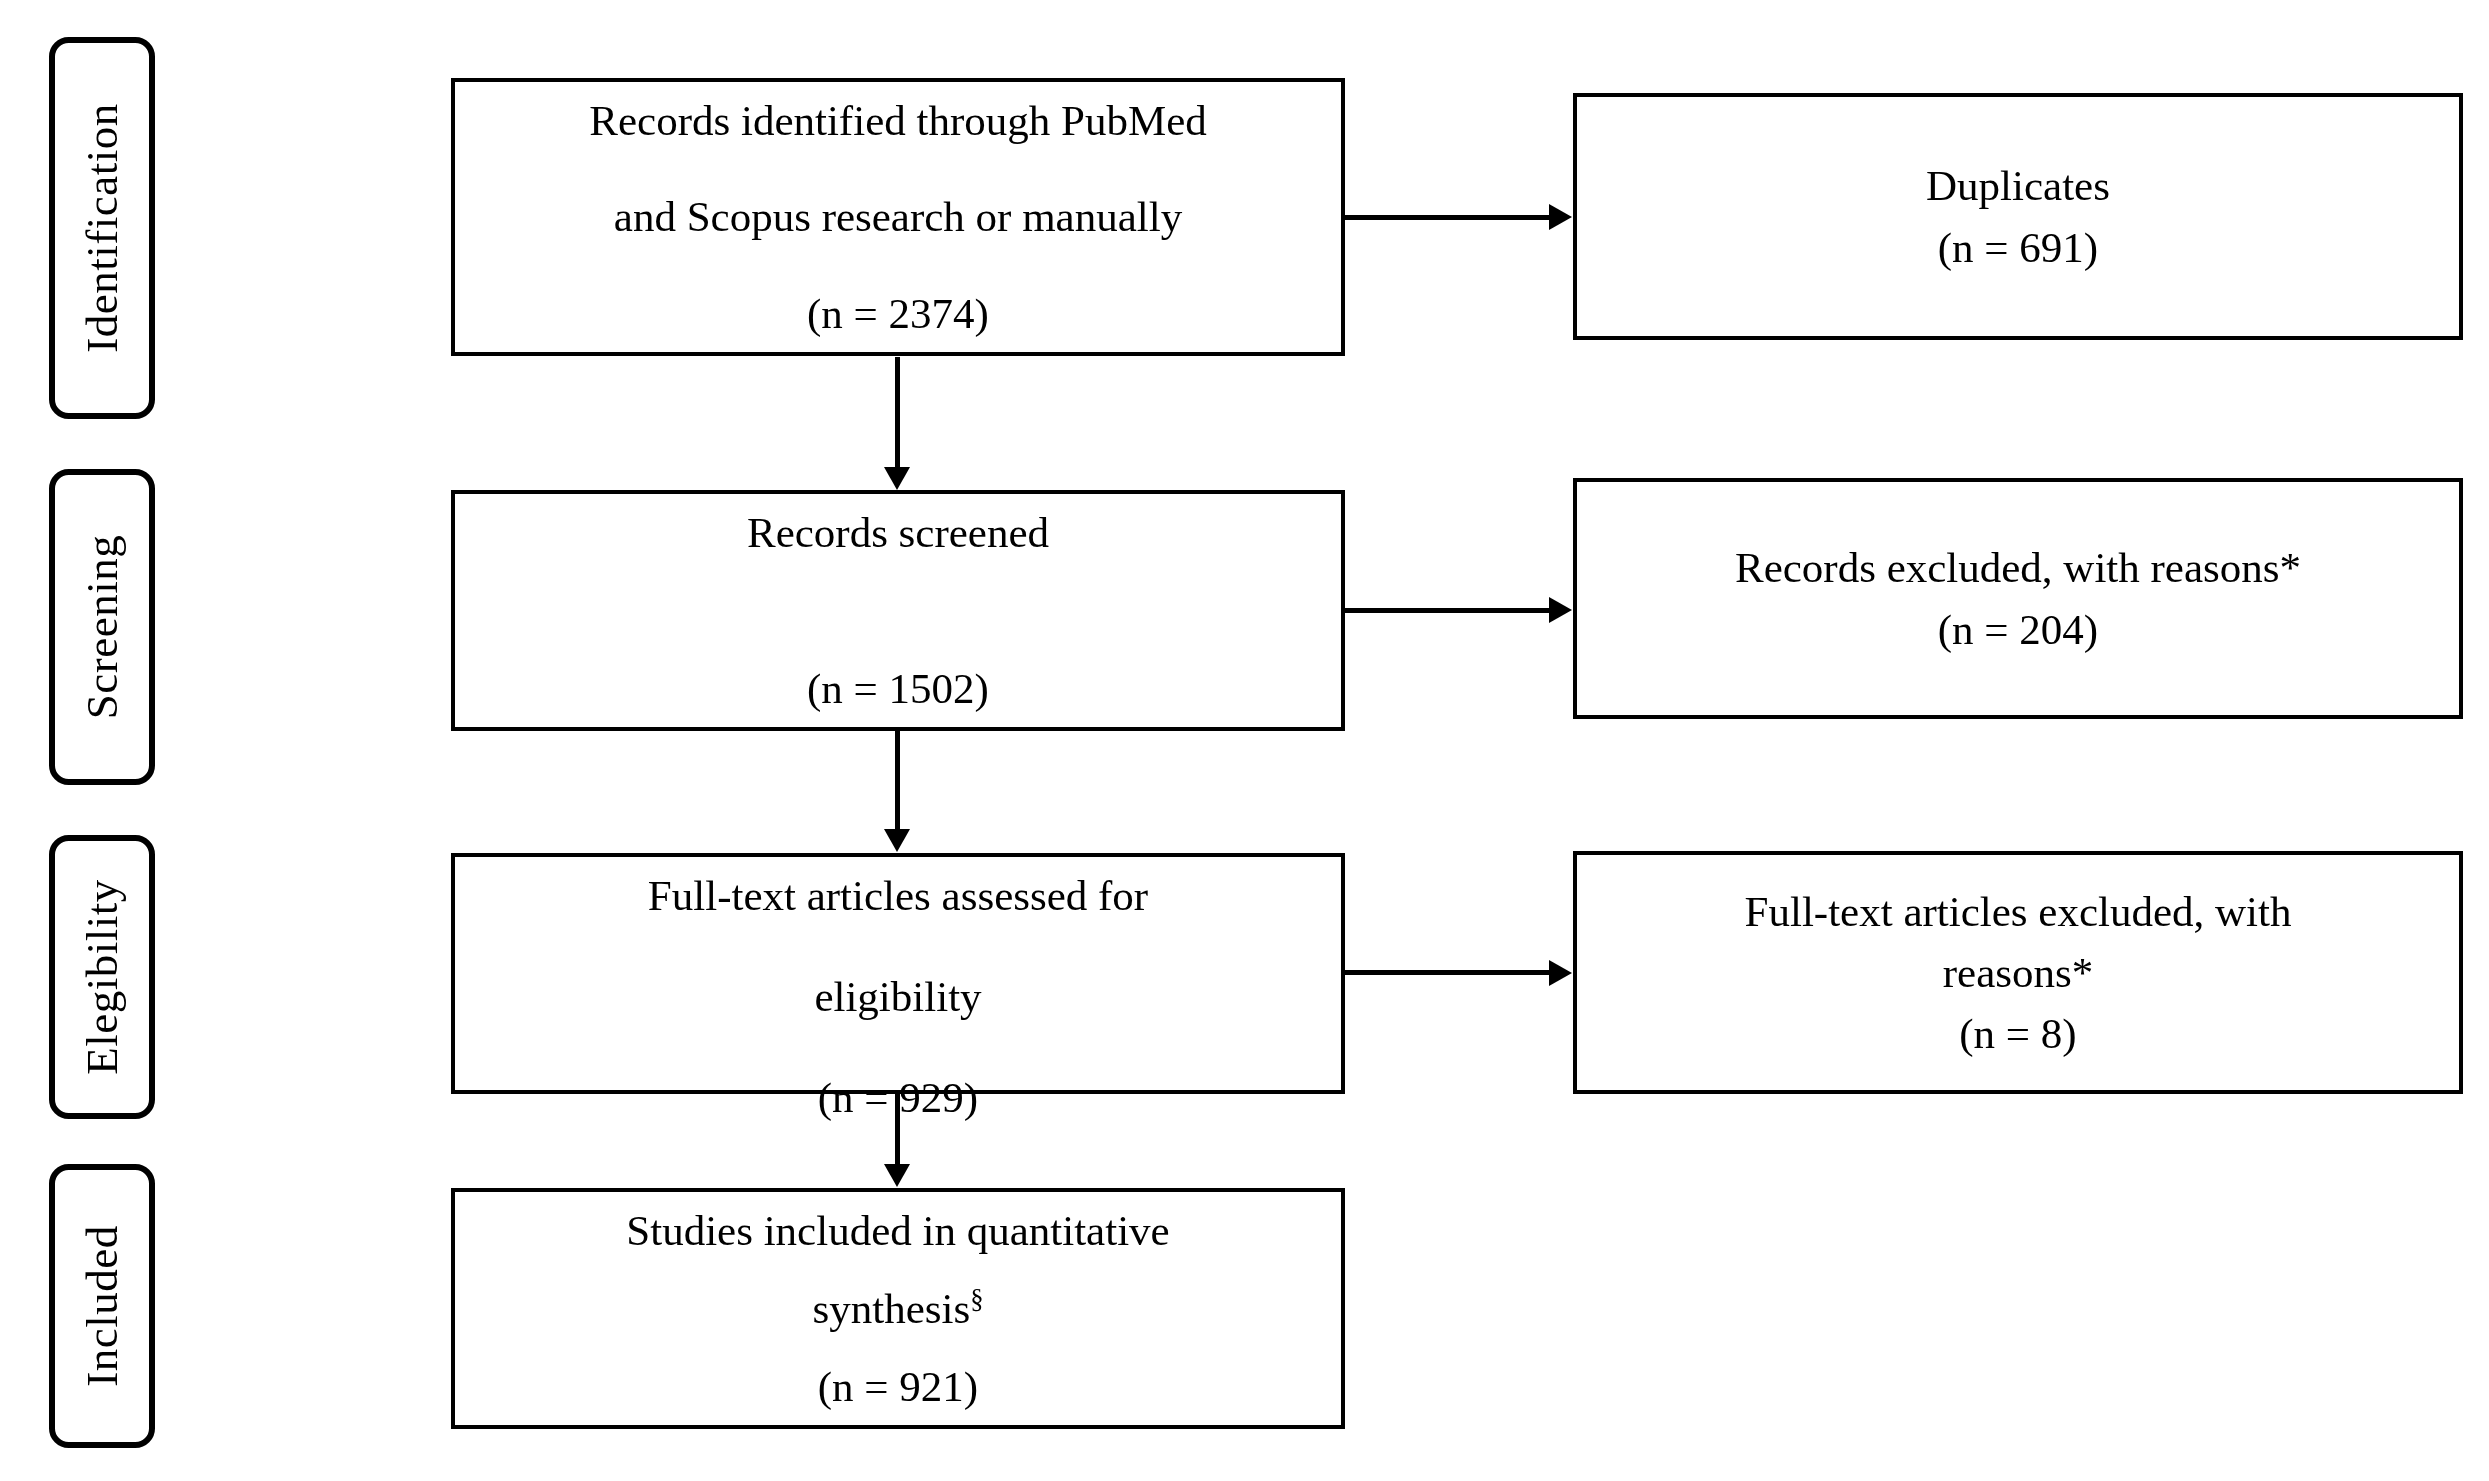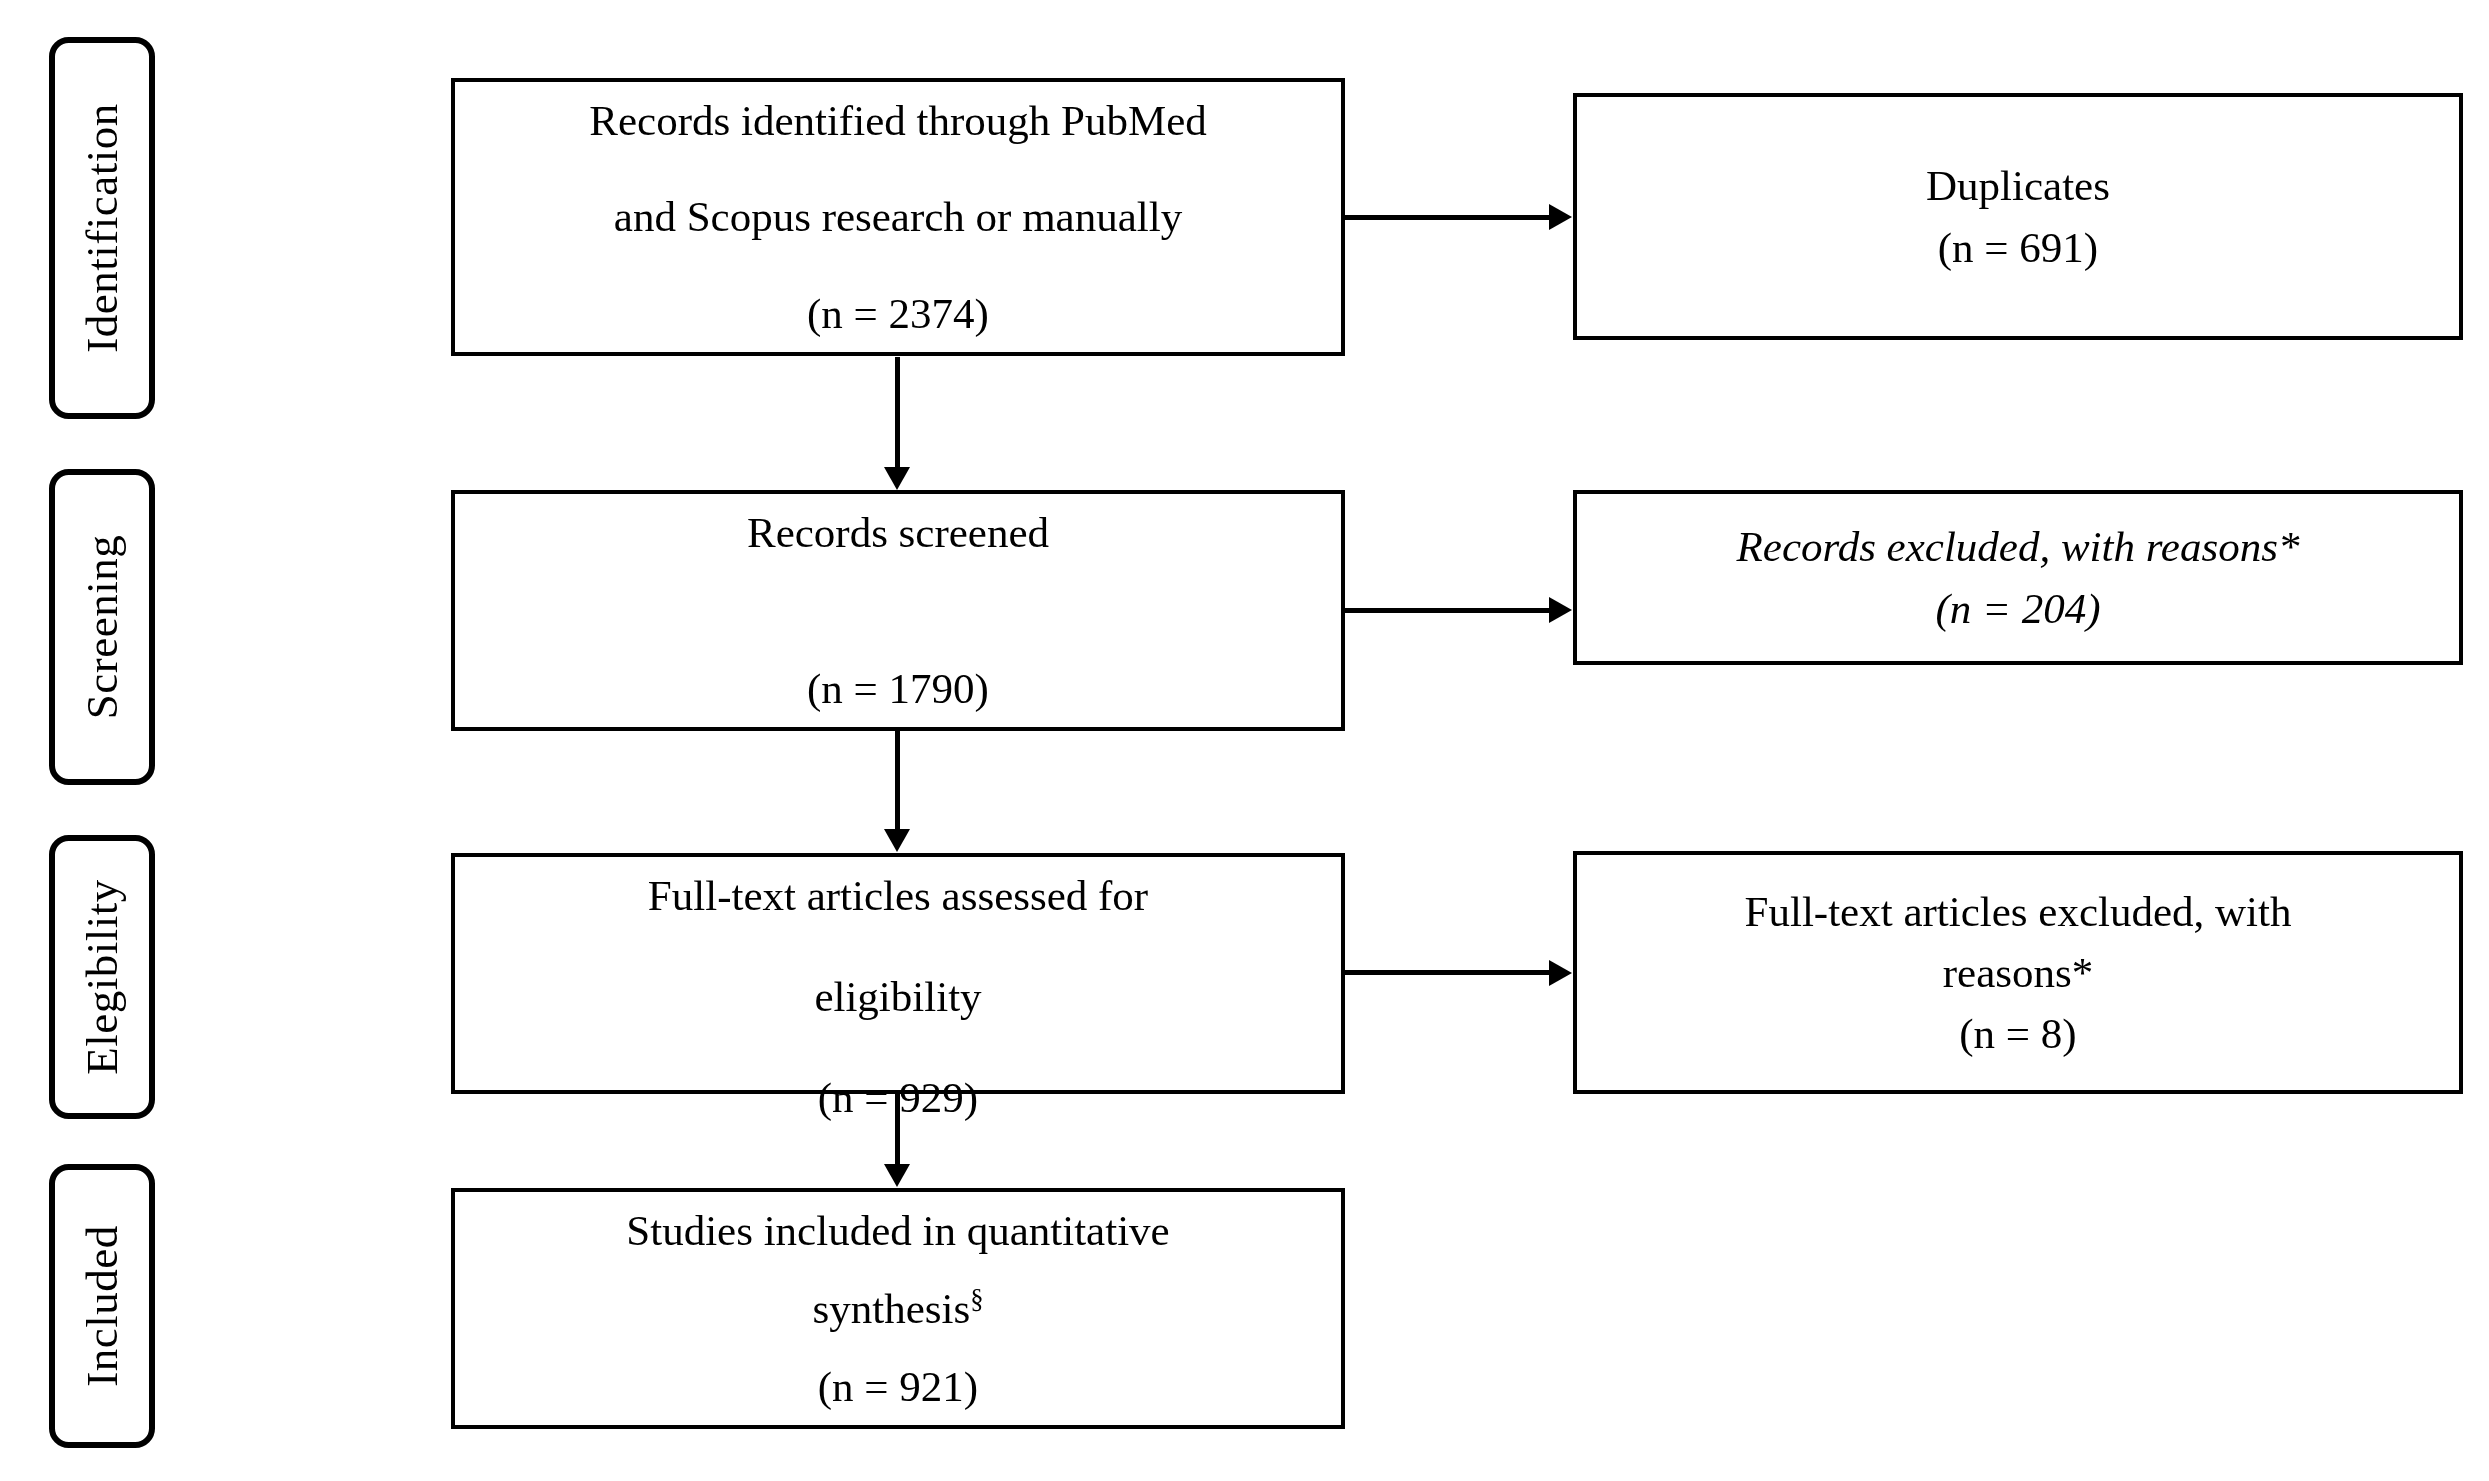--- a/index.html
+++ b/index.html
@@ -51,21 +51,21 @@
     line-height: 1.42;
     padding: 7.8px 19.6px;
   }
   .main-col  { left: 451px;  width: 894px; justify-content: space-between; }
   .side-col  { left: 1573px; width: 890px; text-align: right; }
   .main-1 { top: 78px;   height: 278px; }
   .main-2 { top: 490px;  height: 241px; }
   .main-3 { top: 853px;  height: 241px; gap: 40px; }
   .main-4 { top: 1188px; height: 241px; }
   .side-1 { top: 93px;   height: 247px; }
-  .side-2 { top: 490px;  height: 175px; font-style: italic; }
+  .side-2 { top: 478px;  height: 241px; }
   .side-3 { top: 851px;  height: 243px; }
 
   sup { font-size: 0.62em; vertical-align: super; line-height: 0; }
 
   
   .shaft-v { position: absolute; width: 4.9px; background: #000000; }
   .shaft-h { position: absolute; height: 4.9px; background: #000000; }
   .head-down {
     position: absolute; width: 0; height: 0;
     border-left: 13.7px solid transparent;
@@ -98,21 +98,21 @@
   </div>
 
   <div class="fbox main-col main-1">
     <div>Records identified through PubMed</div>
     <div>and Scopus research or manually</div>
     <div>(n = 2374)</div>
   </div>
 
   <div class="fbox main-col main-2">
     <div>Records screened</div>
-    <div>(n = 1790)</div>
+    <div>(n = 1502)</div>
   </div>
 
   <div class="fbox main-col main-3">
     <div>Full-text articles assessed for</div>
     <div>eligibility</div>
     <div>(n = 929)</div>
   </div>
 
   <div class="fbox main-col main-4">
     <div>Studies included in quantitative</div>

